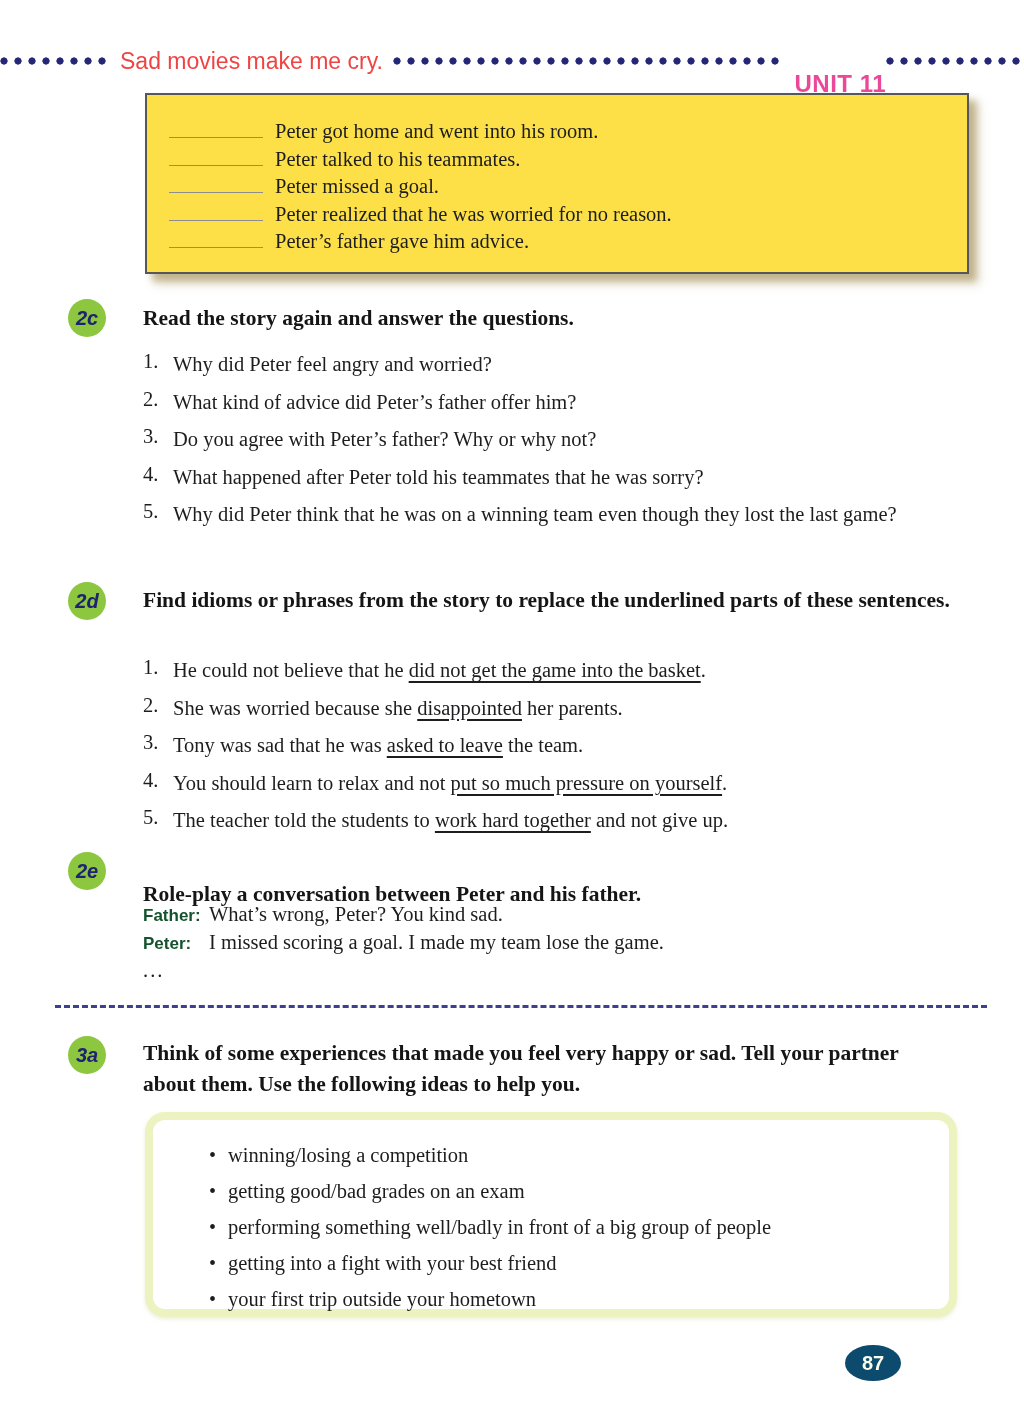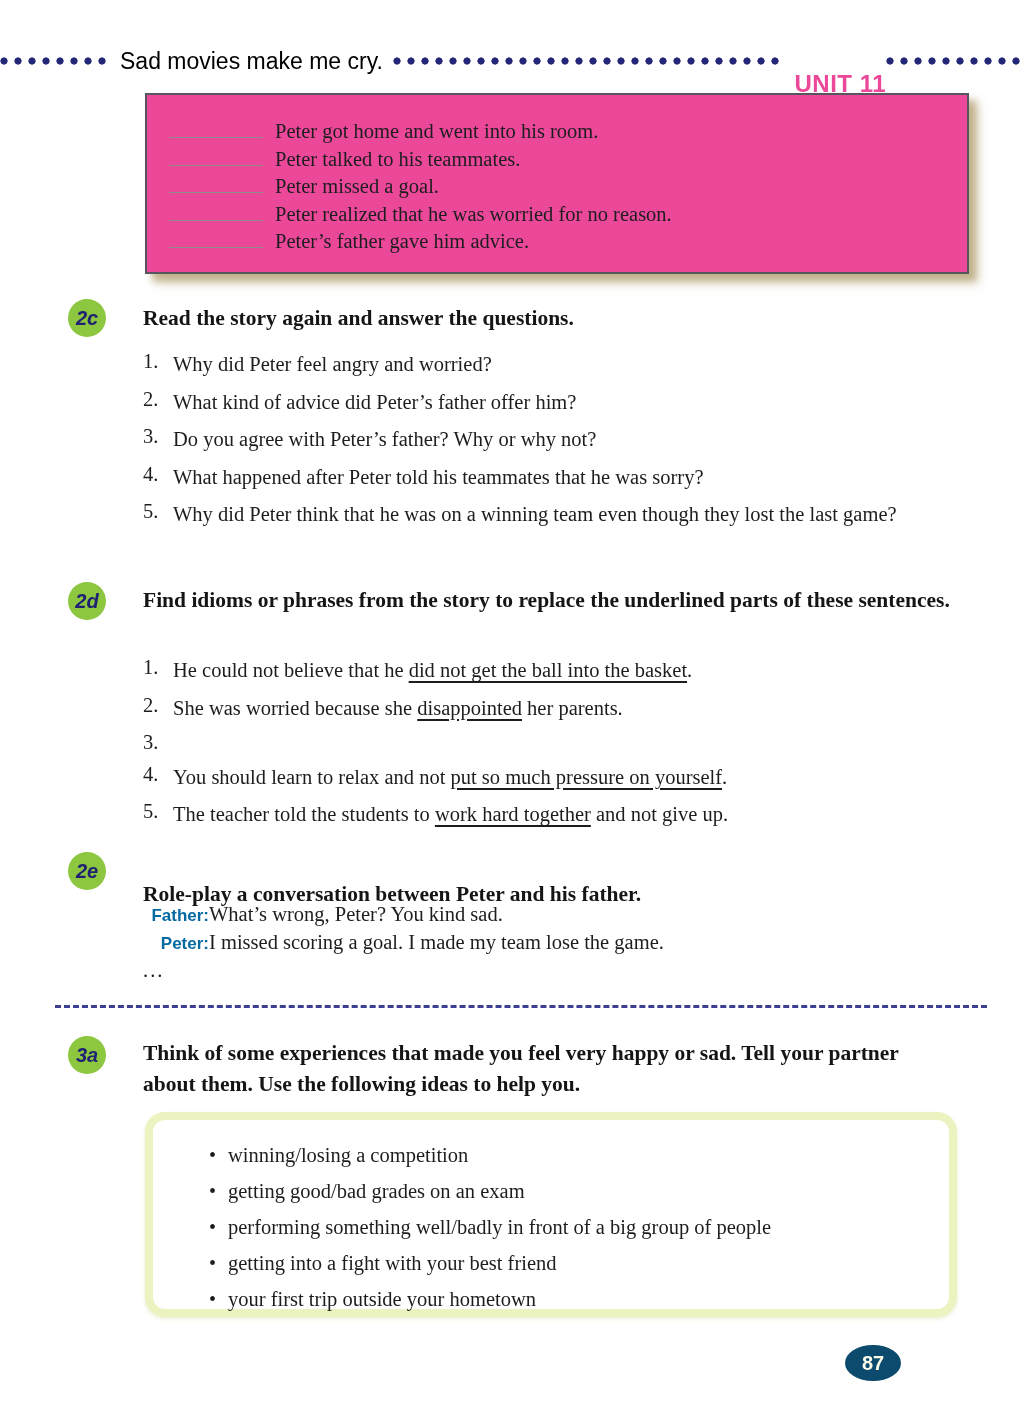--- a/index.html
+++ b/index.html
@@ -19,30 +19,30 @@
   .dots {
     height:8px;
     background-image:radial-gradient(circle at 4px 4px, #232776 3.3px, transparent 3.9px);
     background-size:14px 8px; background-repeat:repeat-x;
   }
   .dots-l { width:112px; }
   .dots-m { flex:1; margin:0 10px; }
   .dots-r { width:138px; }
   .hdr-title {
     font-family:"Liberation Sans", sans-serif;
-    font-size:23px; color:#000000; margin-left:8px; white-space:nowrap;
+    font-size:23px; color:#ef4444; margin-left:8px; white-space:nowrap;
   }
   .hdr-unit {
     font-family:"Liberation Sans", sans-serif;
     font-size:24px; font-weight:bold; color:#ec4899; letter-spacing:.5px; white-space:nowrap;margin-top:46px;
   }
   
   .seq-box {
     position:absolute; left:145px; top:93px; width:824px; height:181px;
-    background:#ec4899;
+    background:#fde047;
     border:2px solid #56565e;
     box-shadow:7px 7px 7px rgba(152,128,62,.48), 10px 10px 10px rgba(152,128,62,.25);
     padding-top:24px;
   }
   .seq-row { display:flex; align-items:baseline; height:27.5px; }
   .seq-blank {
     width:94px; margin-left:22px; margin-right:12px;
     border-bottom:1.6px solid #8d8d8d; height:19px; flex:none;
   }
   .seq-text { font-size:20.5px; }
@@ -69,21 +69,21 @@
     text-decoration:underline;
     text-underline-offset:4px;
     text-decoration-thickness:1.5px;
   }
   
   .dialogue { position:absolute; left:143px; }
   .dlg-row { display:flex; align-items:baseline; margin-bottom:5px; }
   .dlg-speaker {
     width:66px; flex:none;
     font-family:"Liberation Sans", sans-serif;
-    font-size:17px; font-weight:bold; color:#0369a1;text-align:right;
+    font-size:17px; font-weight:bold; color:#14532d;
   }
   .dlg-line { font-size:20.5px; }
   .dlg-ellipsis { font-size:20.5px; letter-spacing:2px; }
   
   .divider {
     position:absolute; left:55px; top:1005px; width:932px;
     border-top:3.5px dashed #3c3f92;
   }
   
   .ideas-box {
@@ -165,28 +165,29 @@
     <span class="t" style="width:770px;">Why did Peter think that he was on a winning team even though they lost the last game?</span>
   </div>
 </div>
 
 <div class="badge" style="left:68px; top:582px;">2d</div>
 <div class="sec-title" style="top:585px; width:810px;">Find idioms or phrases from the story to replace the underlined parts of these sentences.</div>
 
 <div class="numlist" style="top:656px; width:820px;">
   <div class="numrow">
     <span class="n">1.</span>
-    <span class="t"><span>He could not believe that he </span><span class="u">did not get the ball into the basket</span><span>.</span></span>
+    <span class="t"><span>He could not believe that he </span><span class="u">did not get the game into the basket</span><span>.</span></span>
   </div>
   <div class="numrow">
     <span class="n">2.</span>
     <span class="t"><span>She was worried because she </span><span class="u">disappointed</span><span> her parents.</span></span>
   </div>
   <div class="numrow">
     <span class="n">3.</span>
+    <span class="t"><span>Tony was sad that he was </span><span class="u">asked to leave</span><span> the team.</span></span>
   </div>
   <div class="numrow">
     <span class="n">4.</span>
     <span class="t"><span>You should learn to relax and not </span><span class="u">put so much pressure on yourself</span><span>.</span></span>
   </div>
   <div class="numrow">
     <span class="n">5.</span>
     <span class="t"><span>The teacher told the students to </span><span class="u">work hard together</span><span> and not give up.</span></span>
   </div>
 </div>

